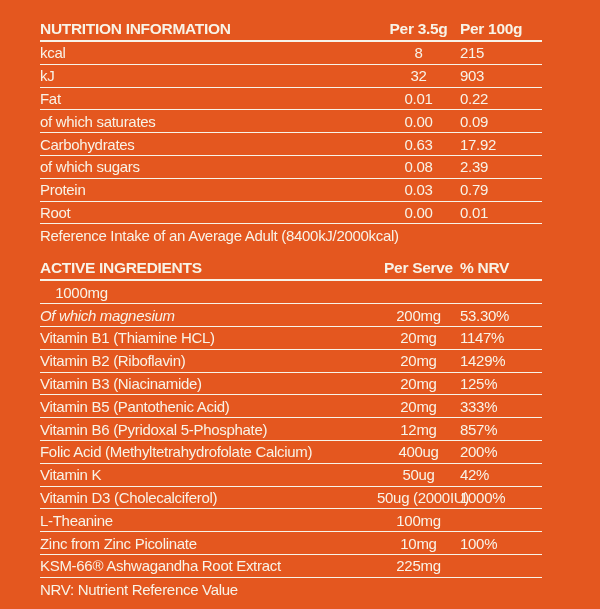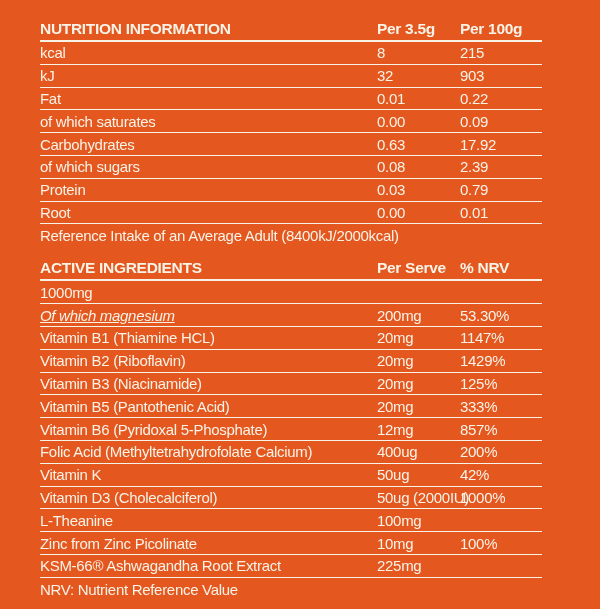--- a/index.html
+++ b/index.html
@@ -34,29 +34,29 @@
   }
   .row {
     display: flex;
     align-items: center;
     height: 22.8px;
     box-sizing: border-box;
     border-bottom: 1.5px solid #F8F3E7;
     font-size: 15px;
   }
   .c1 { width: 337px; flex: 0 0 337px; white-space: nowrap; overflow: visible; }
-  .c2 { width: 83px;  flex: 0 0 83px;  white-space: nowrap; overflow: visible; }
+  .c2 { width: 83px;  flex: 0 0 83px;  white-space: nowrap; overflow: visible; text-align: center; }
   .c3 { width: 82px;  flex: 0 0 82px;  white-space: nowrap; overflow: visible; }
   .note {
     display: flex;
     align-items: center;
     height: 23px;
     font-size: 15px;
   }
-  .italic-label .c1 { font-style: italic; text-decoration: underline; }
+  .italic-label .c1 { font-style: italic; }
   .section-2 { margin-top: 6px; }
 </style>
 </head>
 <body style="background: rgb(228, 87, 31); color: rgb(248, 243, 231);">
 
 <div class="label-wrap">
 
   <section>
     <div class="hdr-row">
       <span class="c1">NUTRITION INFORMATION</span>

